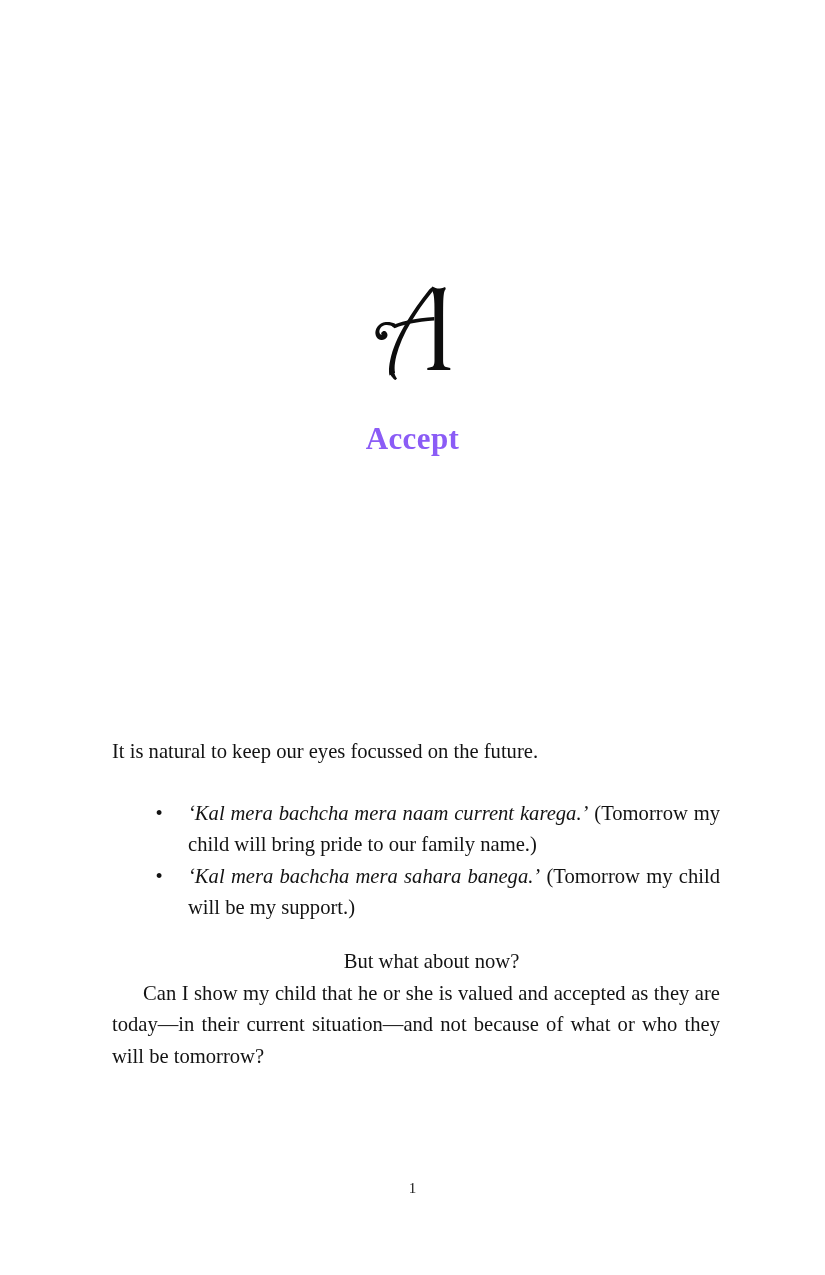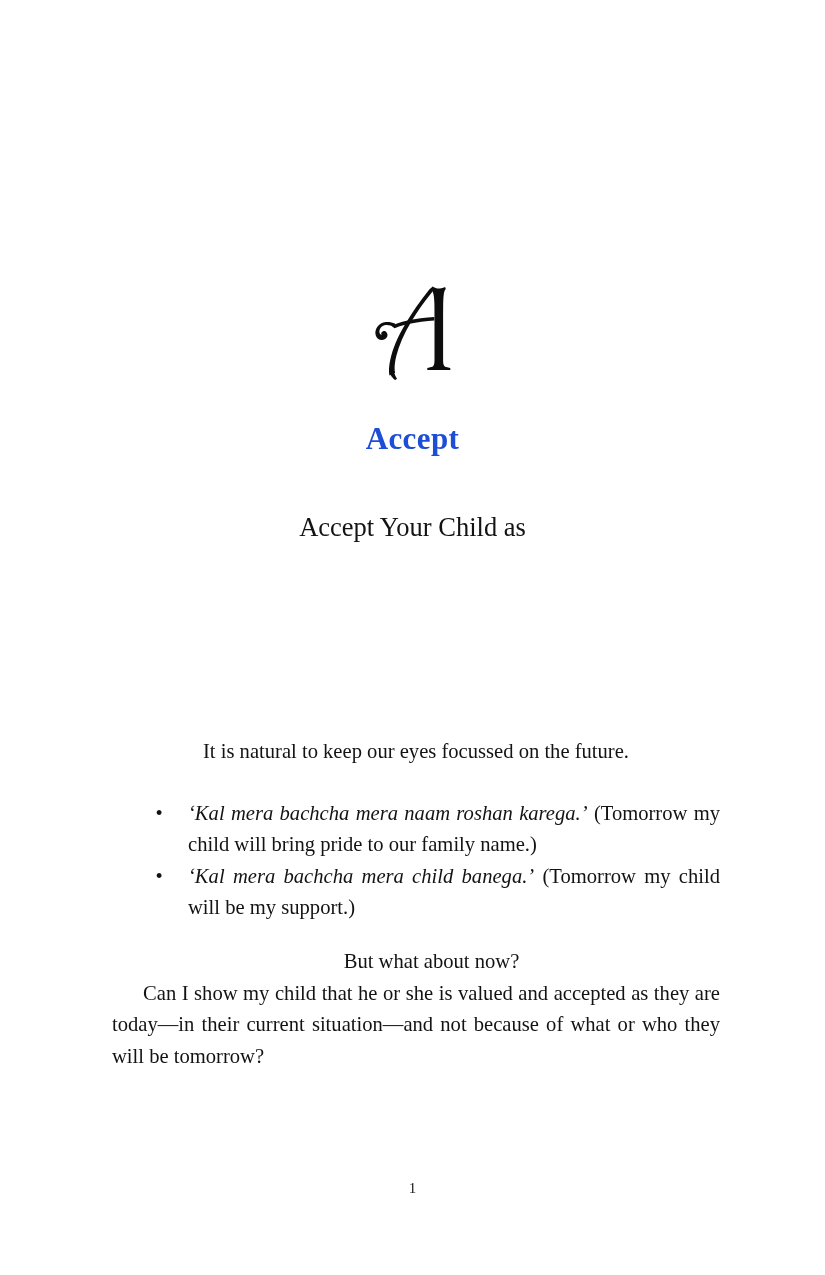--- a/index.html
+++ b/index.html
@@ -41,21 +41,21 @@
     height: 100px;
   }
 
   .chapter-title {
     display: block;
     margin-top: 34px;
     font-size: 31px;
     font-weight: bold;
     letter-spacing: 0.4px;
     line-height: 1.1;
-    color: #1d4ed8;
+    color: #8b5cf6;
   }
 
   .chapter-subtitle {
     display: block;
     margin: 0 auto;
     margin-top: 53px;
     width: 480px;
     font-size: 26.5px;
     font-weight: normal;
     line-height: 1.40;
@@ -74,21 +74,21 @@
     width: 608px;
   }
 
   .para {
     margin: 0;
     font-size: 20.6px;
     line-height: 31.6px;
     color: #131313;
   }
   .para.lead {
-    text-align: center;
+    text-align: left;
   }
   .para.indented {
     text-indent: 31px;
     text-align: justify;
     text-justify: inter-word;
   }
   .para.indented.no-justify {
     text-align: center;
   }
 
@@ -155,37 +155,36 @@
           <path d="M25.3 39.8c-3.3-1.5-6.6-2.1-9.6-1.7-3.5 0.45-6.4 2.1-8.3 4.7-1.9 2.6-2.5 5.7-1.7 8.4 0.75 2.6 2.7 4.4 5.3 4.8 2.3 0.35 4.5-0.6 5.7-2.4 1.1-1.7 1.1-3.8-0.1-5.2-1.0-1.2-2.6-1.6-3.9-1.0-1.0 0.45-1.6 1.4-1.5 2.3 0.05 0.5 0.3 0.95 0.7 1.2-1.1-0.15-1.9-0.85-2.3-2.0-0.5-1.5-0.15-3.4 0.95-4.9 1.2-1.65 3.1-2.7 5.4-2.9 2.5-0.25 5.3 0.5 8.1 2.1z"></path>
 
           <path d="M19.5 88.6c1.1 2.8 2.5 4.9 4.2 6.3 0.7 0.6 1.3 0.95 1.8 1.1l1.5-1.4c-0.6-0.7-1.2-1.8-1.8-3.2-0.5-1.2-0.9-2.5-1.2-3.9z"></path>
         </g>
       </svg>
     </span>
 
     <span class="chapter-title">Accept</span>
 
     <span class="chapter-subtitle">
-      <span class="sub-line">Accept Your Child as</span>
     </span>
 
   </div>
 
   <div class="body-block">
 
     <p class="para lead">It is natural to keep our eyes focussed on the future.</p>
 
     <div class="spacer-after-lead"></div>
 
     <ul class="bullet-list">
       <li class="bullet-item">
-        <span class="bullet-dot">•</span><span class="phrase-it">‘Kal mera bachcha mera naam roshan karega.’</span><span> (Tomorrow my child will bring pride to our family name.)</span>
+        <span class="bullet-dot">•</span><span class="phrase-it">‘Kal mera bachcha mera naam current karega.’</span><span> (Tomorrow my child will bring pride to our family name.)</span>
       </li>
       <li class="bullet-item">
-        <span class="bullet-dot">•</span><span class="phrase-it">‘Kal mera bachcha mera child banega.’</span><span> (Tomorrow my child will be my support.)</span>
+        <span class="bullet-dot">•</span><span class="phrase-it">‘Kal mera bachcha mera sahara banega.’</span><span> (Tomorrow my child will be my support.)</span>
       </li>
     </ul>
 
     <div class="spacer-after-list"></div>
 
     <p class="para indented no-justify">But what about now?</p>
 
     <p class="para indented">Can I show my child that he or she is valued and accepted as they are today—in their current situation—and not because of what or who they will be tomorrow?</p>
 
   </div>

